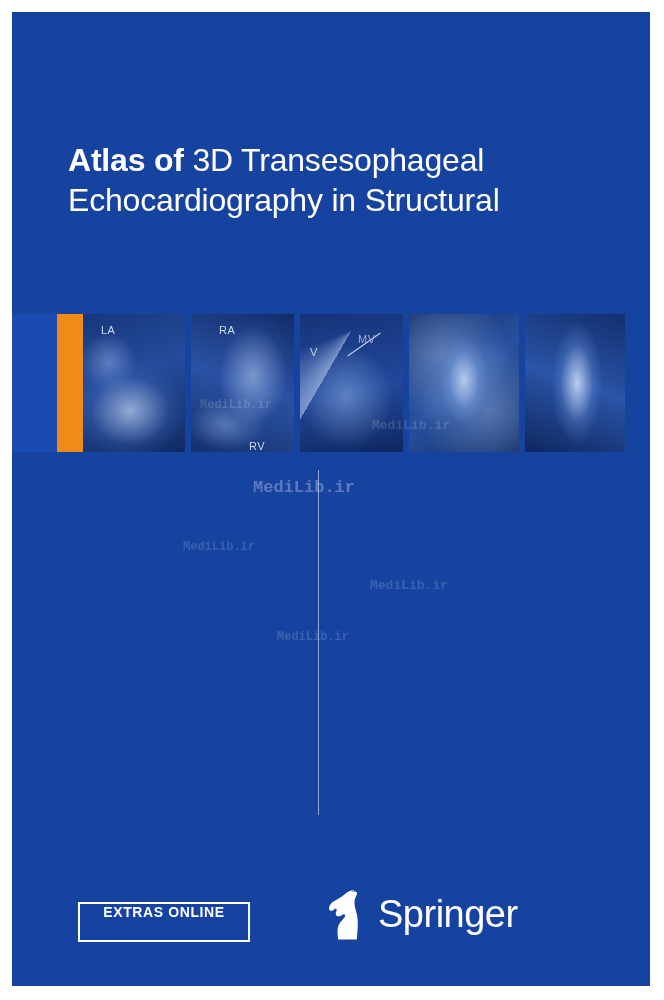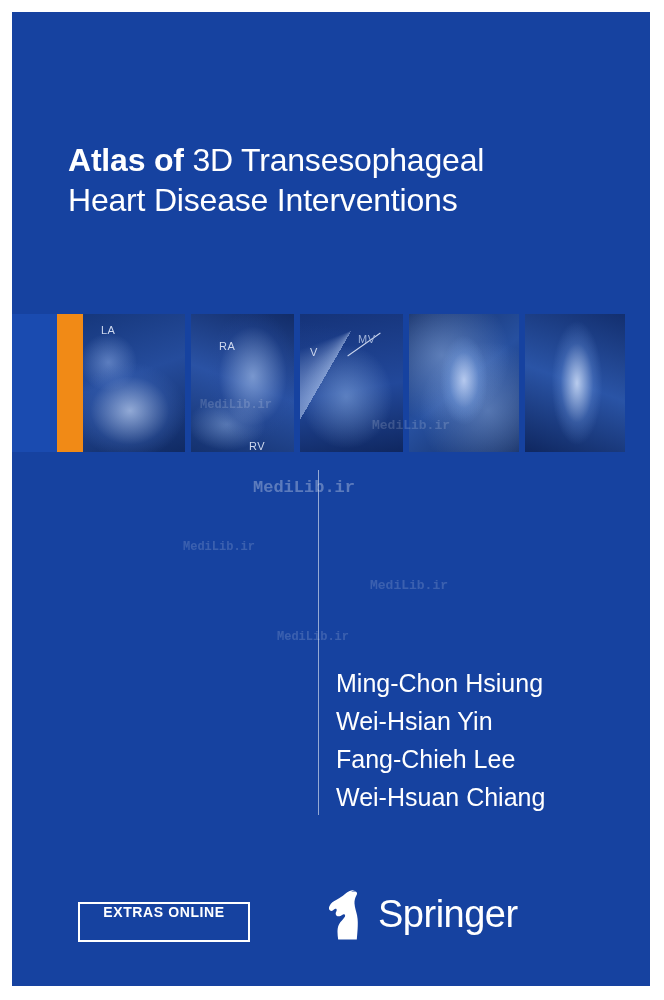--- a/index.html
+++ b/index.html
@@ -142,21 +142,21 @@
       linear-gradient(200deg, #132f6f 0%, #2a54a6 50%, #0f2760 100%);
   }
   .thumb-label {
     position: absolute;
     color: #cfd9ef;
     font-size: 11px;
     letter-spacing: 0.5px;
     font-family: "Liberation Sans", sans-serif;
   }
   .lbl-la { left: 18px; top: 10px; }
-  .lbl-ra { left: 28px; top: 10px; margin-top: 16px; }
+  .lbl-ra { left: 28px; top: 10px; }
   .lbl-rv { left: 58px; bottom: 0; }
   .lbl-v  { left: 10px; top: 32px; }
   .lbl-mv { left: 58px; top: 19px; color: #9fb2d8; }
   .arrow-line {
     position: absolute;
     width: 40px;
     height: 1px;
     background: #cbd6ee;
     transform: rotate(-35deg);
     left: 44px;
@@ -260,21 +260,21 @@
   <div class="edge-bottom"></div>
   <div class="edge-left"></div>
   <div class="edge-right"></div>
 
   <div class="board"></div>
 
   <div class="title-block">
     <div class="title-line">
       <span class="title-strong">Atlas of </span><span>3D Transesophageal</span>
     </div>
-    <div class="title-line">Heart Disease Interventions</div>
+    <div class="title-line">Echocardiography in Structural</div>
   </div>
 
   <div class="left-band"></div>
   <div class="orange-bar"></div>
 
   <div class="strip">
     <div class="thumb w1">
       <div class="echo-a"></div>
       <div class="thumb-label lbl-la">LA</div>
     </div>
@@ -293,26 +293,20 @@
       <div class="echo-d"></div>
     </div>
     <div class="thumb w5">
       <div class="echo-e"></div>
     </div>
   </div>
 
   <div class="v-rule"></div>
 
 
-  <div class="authors">
-    <div class="author">Ming-Chon Hsiung</div>
-    <div class="author">Wei-Hsian Yin</div>
-    <div class="author">Fang-Chieh Lee</div>
-    <div class="author">Wei-Hsuan Chiang</div>
-  </div>
 
   <div class="wm wm1">MediLib.ir</div>
   <div class="wm wm2">MediLib.ir</div>
   <div class="wm wm3">MediLib.ir</div>
   <div class="wm wm4">MediLib.ir</div>
   <div class="wm wm5">MediLib.ir</div>
   <div class="wm wm6">MediLib.ir</div>
 
   <div class="extras">
     <span>EXTRAS ONLINE</span>

